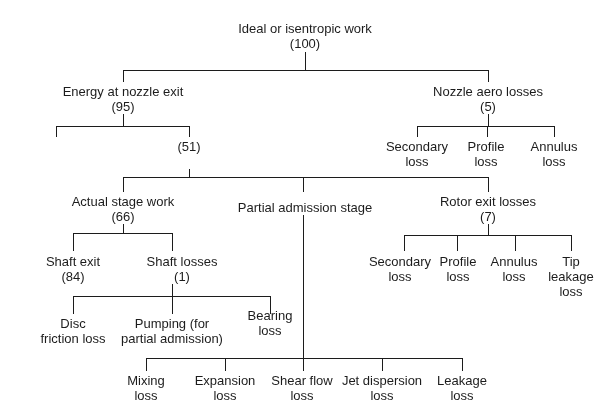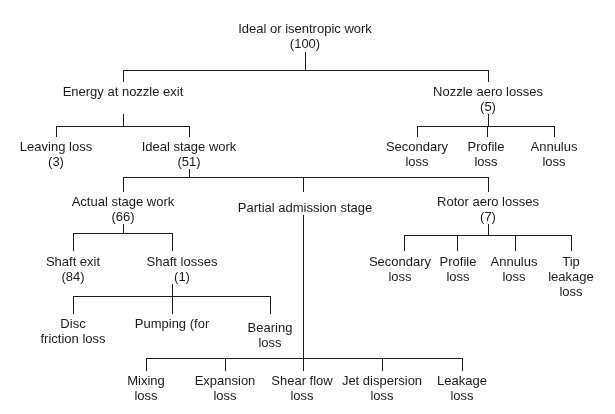--- a/index.html
+++ b/index.html
@@ -48,34 +48,30 @@
     <path d="M303 215 V358 M146 371 V358 H462 V371 M225 358 V371 M303 358 V371 M382 358 V371" stroke="#1c1c1c"></path>
   </svg>
 
   <div class="node" style="left:305px;top:21px">
     <div>Ideal or isentropic work</div>
     <div>(100)</div>
   </div>
 
   <div class="node" style="left:123px;top:84px">
     <div>Energy at nozzle exit</div>
+    <div>(95)</div>
   </div>
 
   <div class="node" style="left:488px;top:84px">
     <div>Nozzle aero losses</div>
     <div>(5)</div>
   </div>
 
-  <div class="node" style="left:56px;top:139px">
-    <div>Leaving loss</div>
-    <div>(3)</div>
-  </div>
 
   <div class="node" style="left:189px;top:139px">
-    <div>Ideal stage work</div>
     <div>(51)</div>
   </div>
 
   <div class="node" style="left:417px;top:139px">
     <div>Secondary</div>
     <div>loss</div>
   </div>
 
   <div class="node" style="left:486px;top:139px">
     <div>Profile</div>
@@ -90,21 +86,21 @@
   <div class="node" style="left:123px;top:194px">
     <div>Actual stage work</div>
     <div>(66)</div>
   </div>
 
   <div class="node" style="left:305px;top:200px">
     <div>Partial admission stage</div>
   </div>
 
   <div class="node" style="left:488px;top:194px">
-    <div>Rotor aero losses</div>
+    <div>Rotor exit losses</div>
     <div>(7)</div>
   </div>
 
   <div class="node" style="left:73px;top:254px">
     <div>Shaft exit</div>
     <div>(84)</div>
   </div>
 
   <div class="node" style="left:182px;top:254px">
     <div>Shaft losses</div>
@@ -132,23 +128,24 @@
     <div>loss</div>
   </div>
 
   <div class="node" style="left:73px;top:316px">
     <div>Disc</div>
     <div>friction loss</div>
   </div>
 
   <div class="node" style="left:172px;top:316px">
     <div>Pumping (for</div>
+    <div>partial admission)</div>
   </div>
 
-  <div class="node" style="left:270px;top:320px">
+  <div class="node" style="left:270px;top:308px">
     <div>Bearing</div>
     <div>loss</div>
   </div>
 
   <div class="node" style="left:146px;top:373px">
     <div>Mixing</div>
     <div>loss</div>
   </div>
 
   <div class="node" style="left:225px;top:373px">

